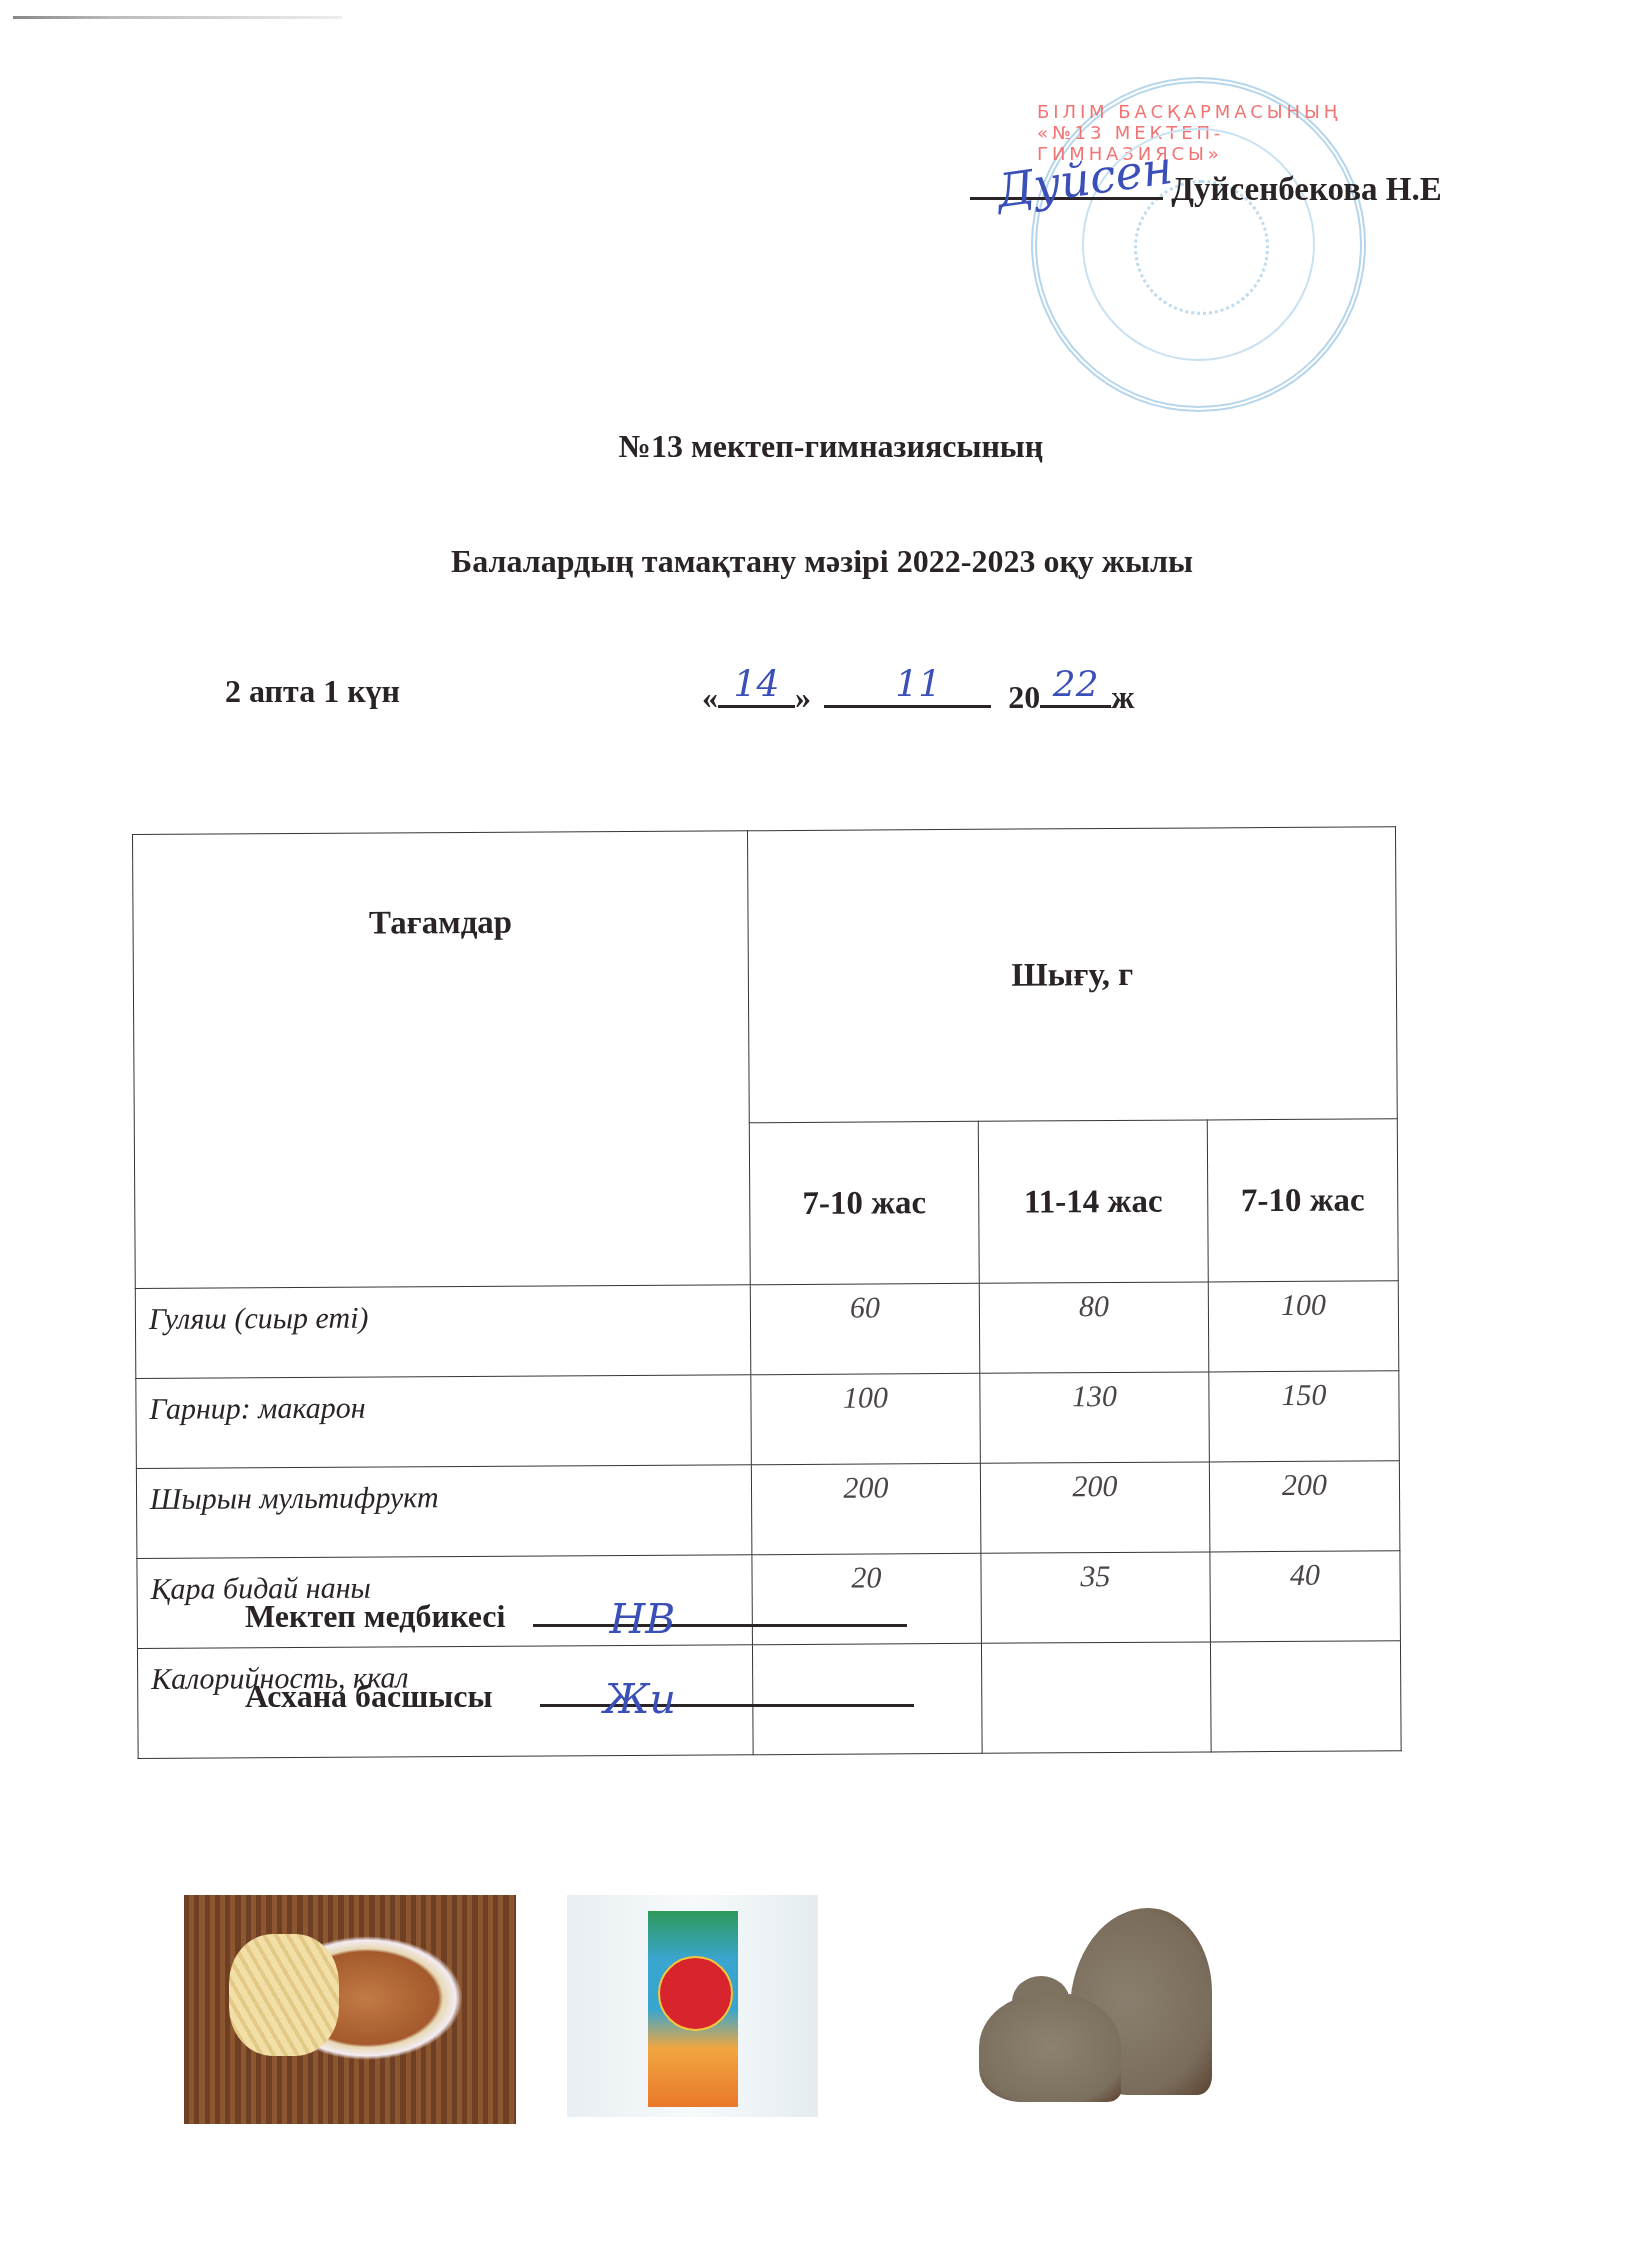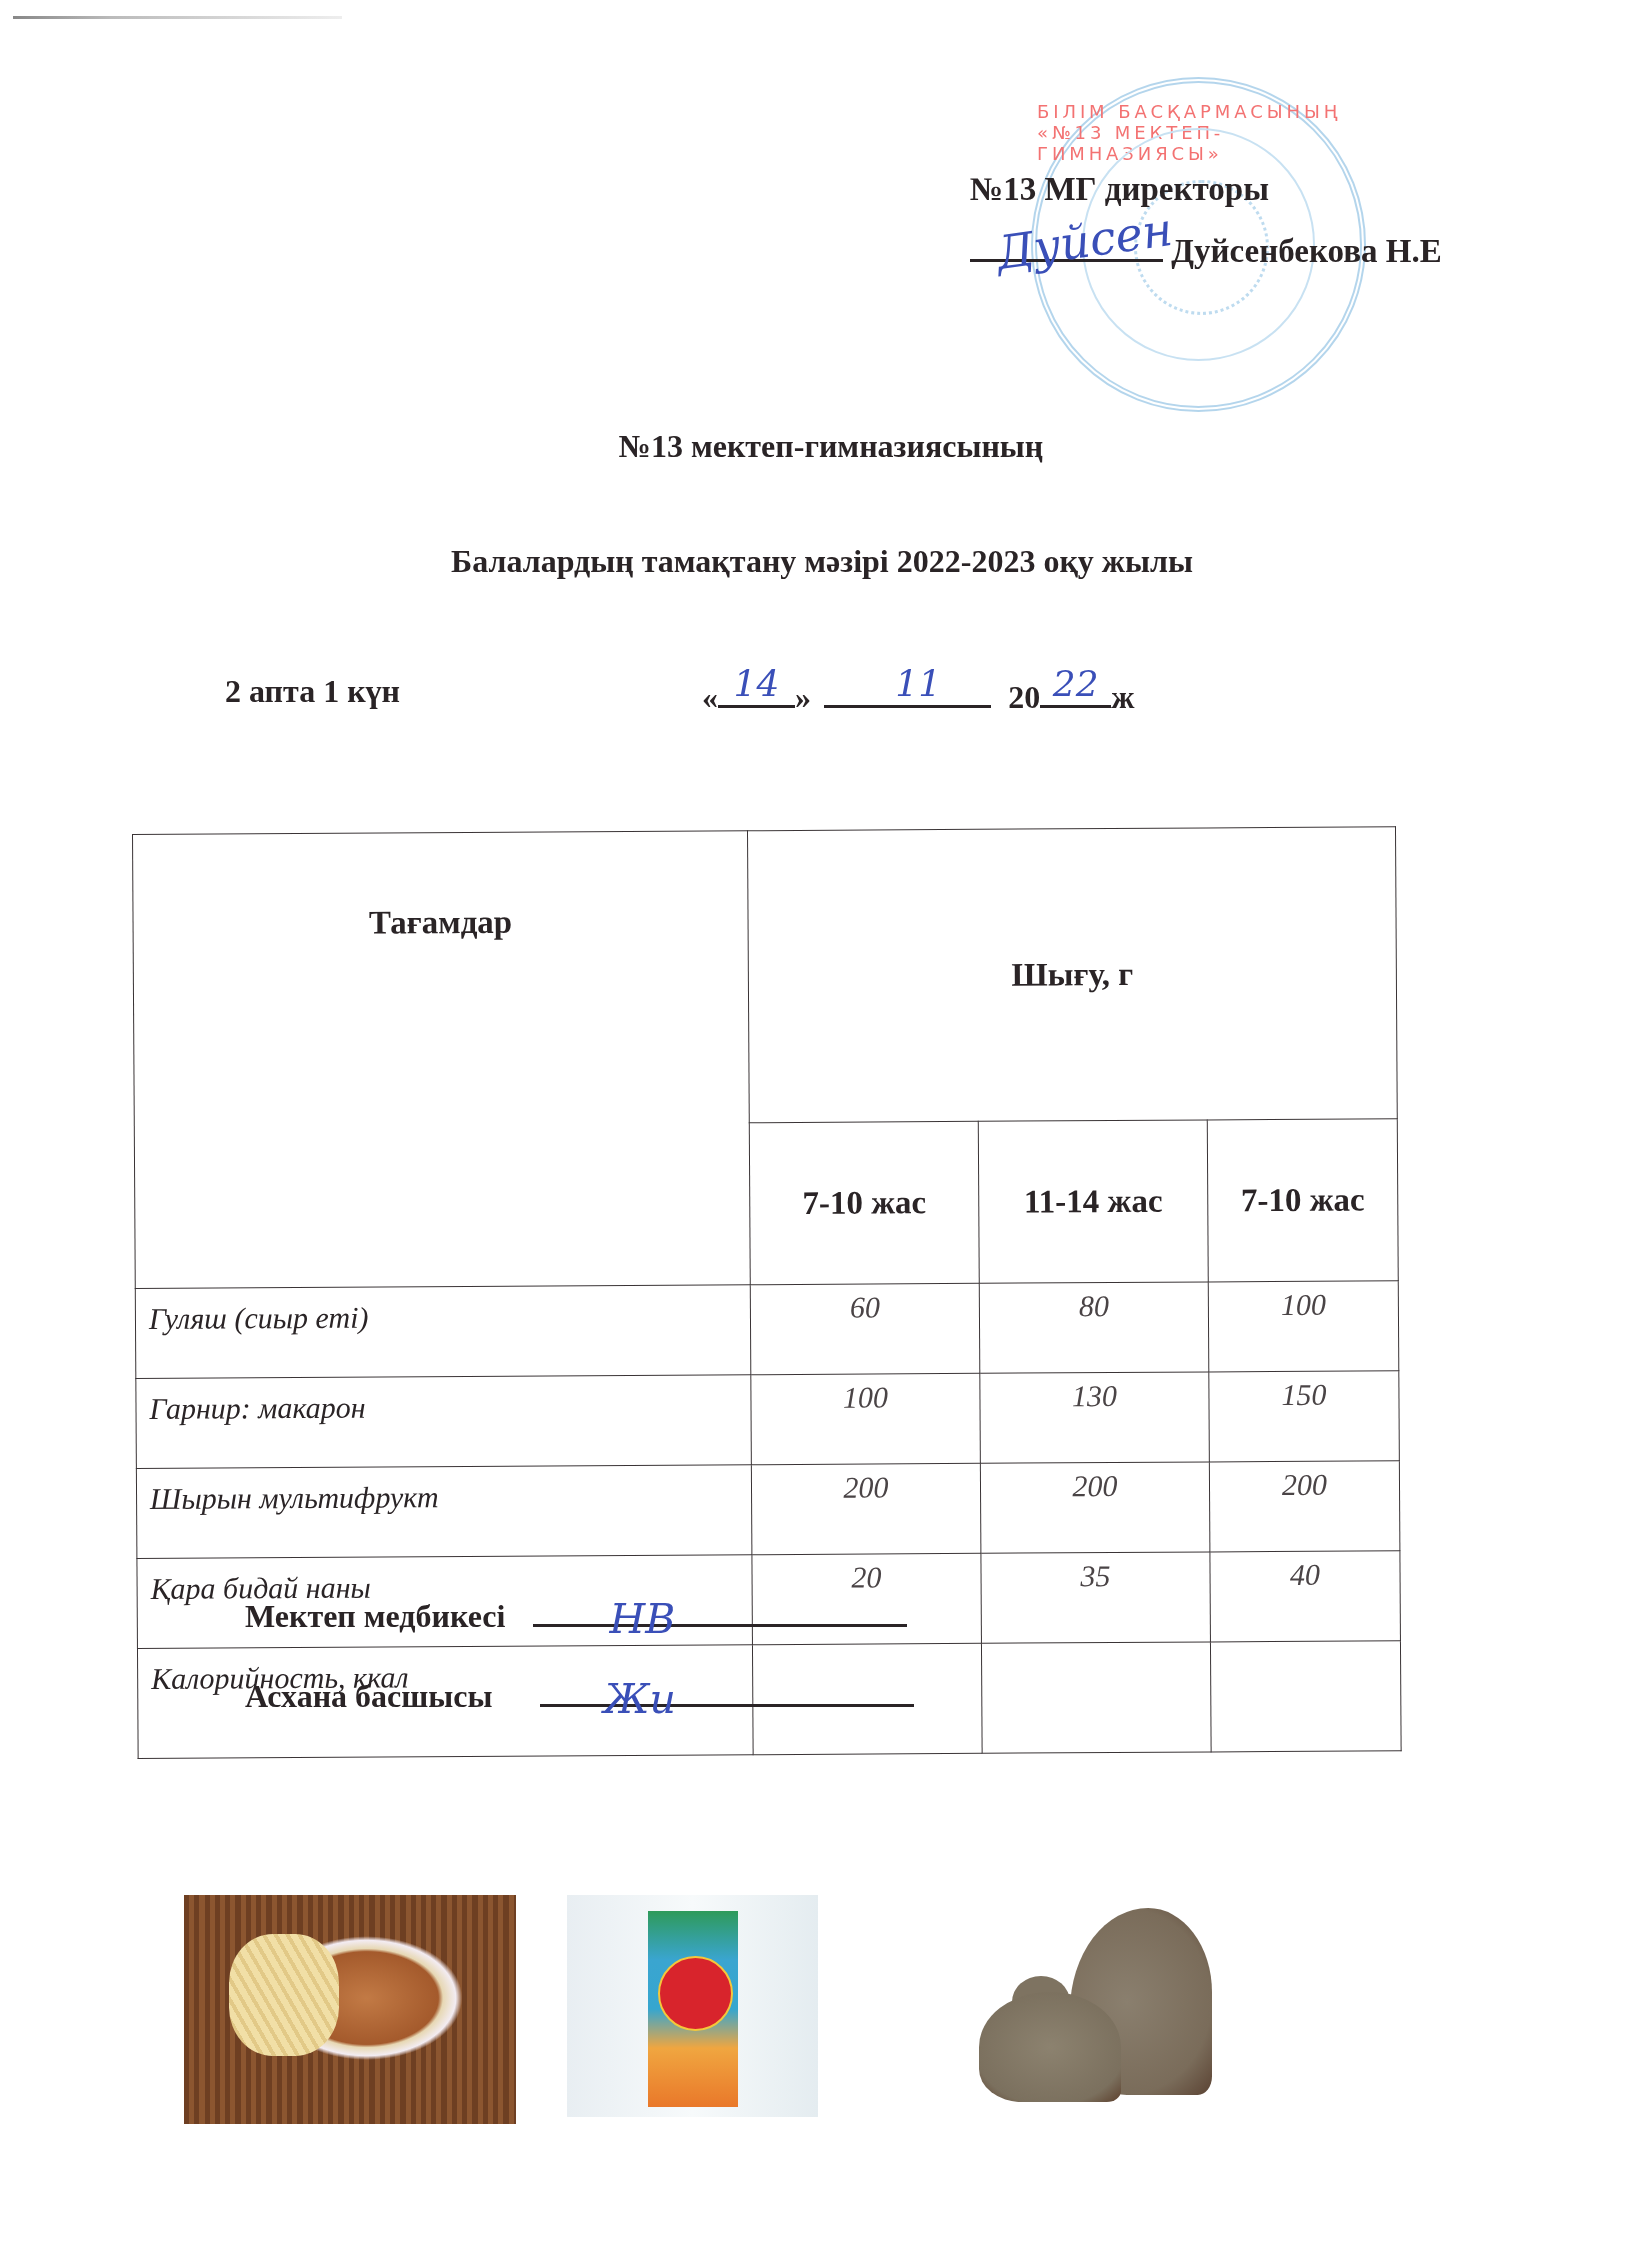--- a/index.html
+++ b/index.html
@@ -72,21 +72,20 @@
 
 <div class="abs scan-line"></div>
 
 <div class="abs stamp">
   <div class="stamp-text">БІЛІМ БАСҚАРМАСЫНЫҢ «№13 МЕКТЕП-ГИМНАЗИЯСЫ»</div>
   <div class="stamp-inner"></div>
   <div class="stamp-emblem"></div>
 </div>
 
 <div class="abs approve">
-  <div>№13 МГ директоры</div>
   <div>
     <span class="sign-line">
       <span class="hand sig-scrawl">Дуйсен</span>
     </span>
     <span>Дуйсенбекова Н.Е</span>
   </div>
 </div>
 
 <div class="abs title1">№13 мектеп-гимназиясының</div>
 <div class="abs title2">Балалардың тамақтану мәзірі 2022-2023 оқу жылы</div>

